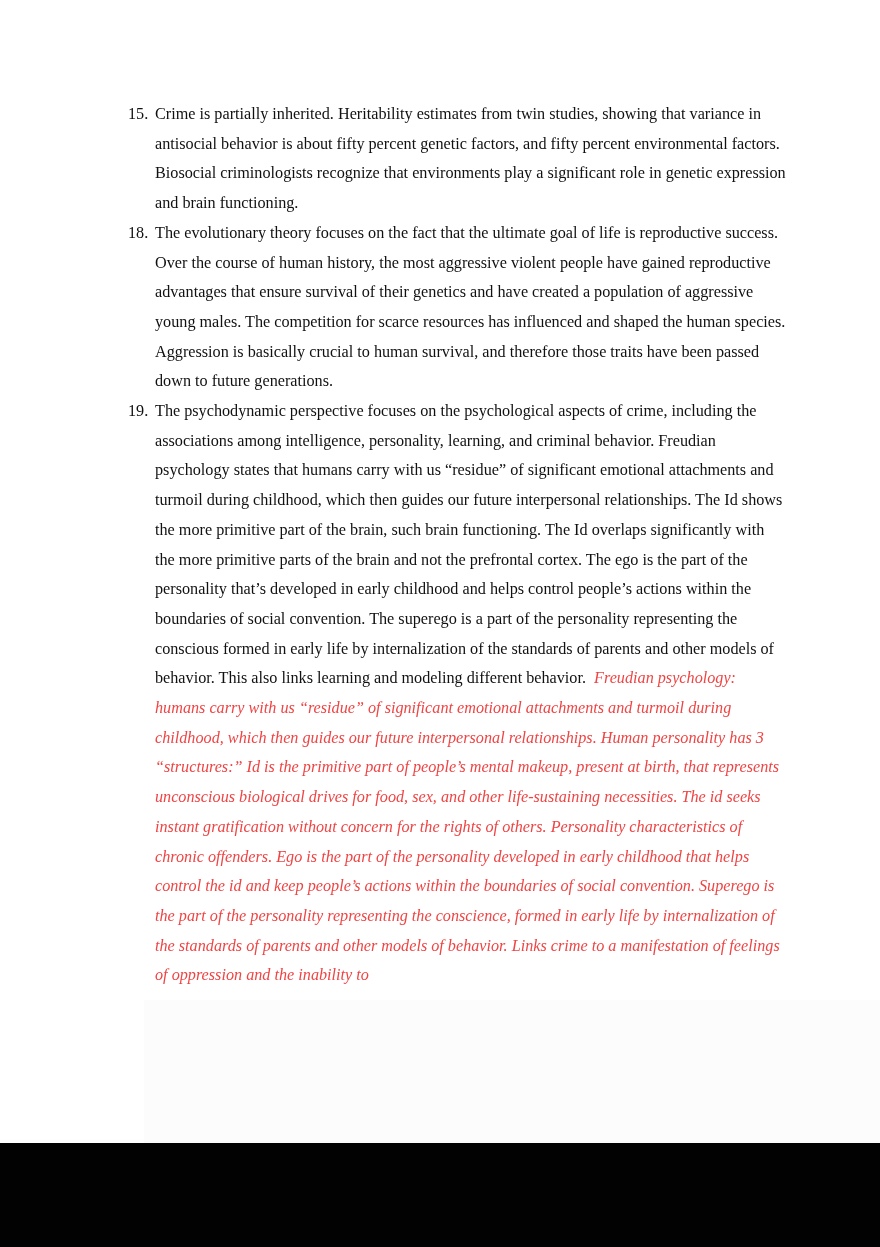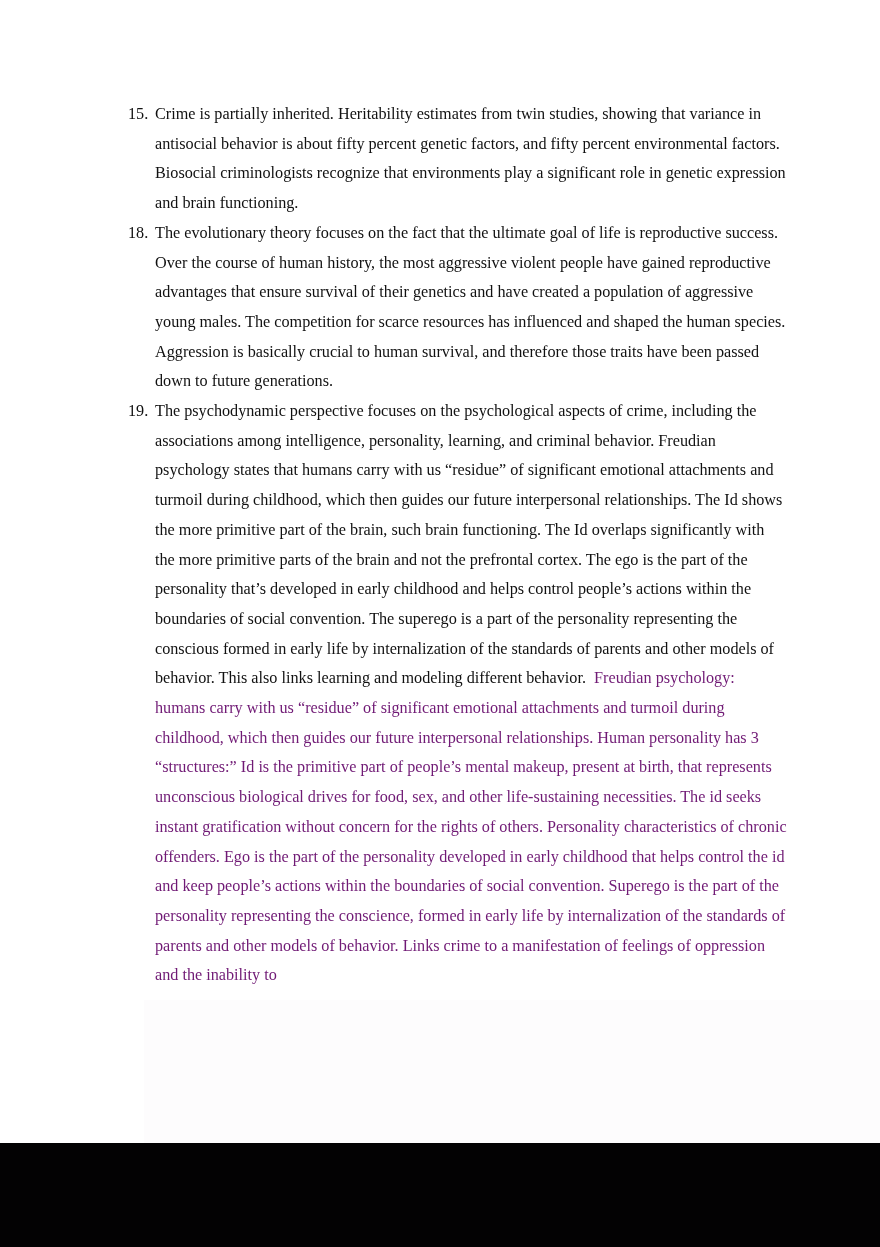--- a/index.html
+++ b/index.html
@@ -44,21 +44,22 @@
       position: relative;
       padding-left: 27px;
       margin: 0;
     }
     .num {
       position: absolute;
       left: 0;
       top: 0;
     }
     .faded {
-      color: #701a75;
+      color: #ef4444;
+      font-style: italic;
     }
     .bottom-bar {
       position: absolute;
       left: 0;
       top: 1143px;
       width: 880px;
       height: 104px;
       background: #030203;
     }
   </style>

